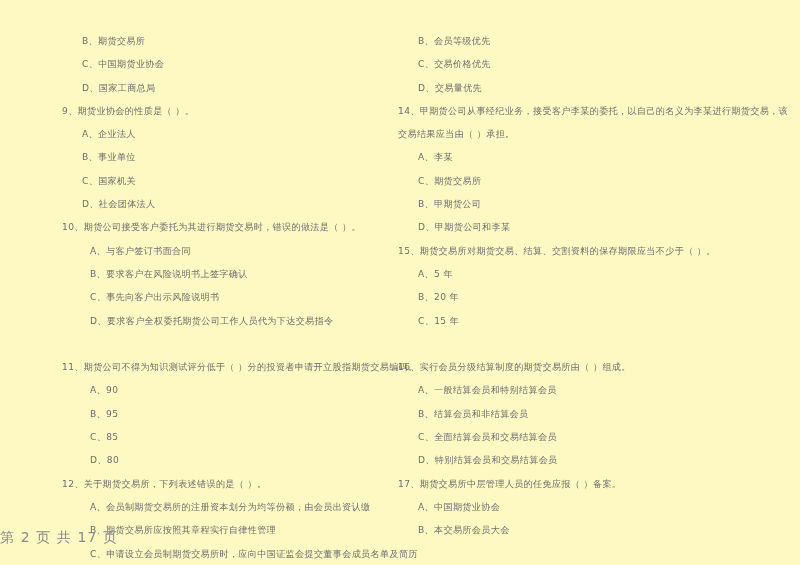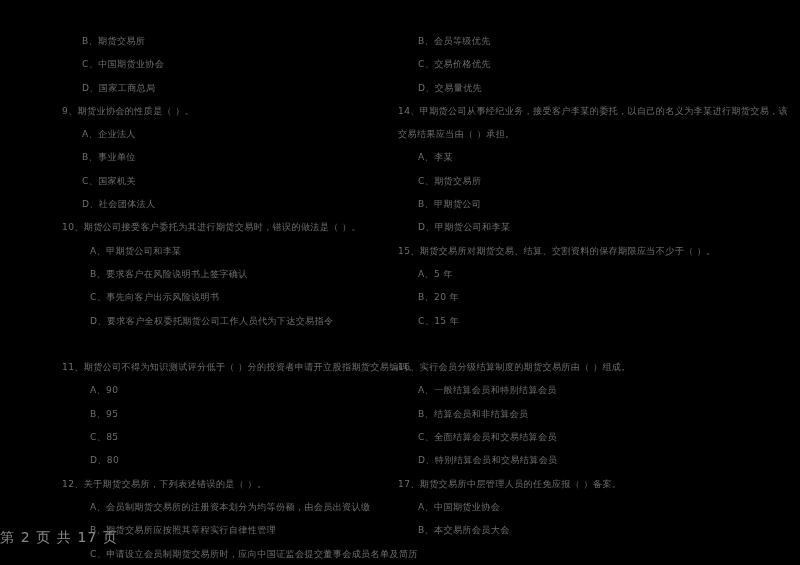--- a/index.html
+++ b/index.html
@@ -10,21 +10,21 @@
     width: 800px;
     height: 565px;
     background: #ffffff;
     font-family: "DejaVu Sans", "Liberation Sans", sans-serif;
     overflow: hidden;
   }
   #page {
     position: relative;
     width: 800px;
     height: 565px;
-    background: #000000;
+    background: #fef9c3;
   }
   .column {
     position: absolute;
     top: 30px;
     width: 330px;
   }
   #col-left  { left: 62px; }
   #col-right { left: 398px; }
 
   .qline {
@@ -61,21 +61,21 @@
   <div class="column" id="col-left">
       <div class="qline q-opt">B、期货交易所</div>
       <div class="qline q-opt">C、中国期货业协会</div>
       <div class="qline q-opt">D、国家工商总局</div>
       <div class="qline q-stem">9、期货业协会的性质是（      ）。</div>
       <div class="qline q-opt">A、企业法人</div>
       <div class="qline q-opt">B、事业单位</div>
       <div class="qline q-opt">C、国家机关</div>
       <div class="qline q-opt">D、社会团体法人</div>
       <div class="qline q-stem">10、期货公司接受客户委托为其进行期货交易时，错误的做法是（      ）。</div>
-      <div class="qline q-opt-deep">A、甲期货公司和李某</div>
+      <div class="qline q-opt-deep">A、与客户签订书面合同</div>
       <div class="qline q-opt-deep">B、要求客户在风险说明书上签字确认</div>
       <div class="qline q-opt-deep">C、事先向客户出示风险说明书</div>
       <div class="qline q-opt-deep">D、要求客户全权委托期货公司工作人员代为下达交易指令</div>
       <div class="spacer"></div>
       <div class="qline q-stem">11、期货公司不得为知识测试评分低于（      ）分的投资者申请开立股指期货交易编码。</div>
       <div class="qline q-opt-deep">A、90</div>
       <div class="qline q-opt-deep">B、95</div>
       <div class="qline q-opt-deep">C、85</div>
       <div class="qline q-opt-deep">D、80</div>
       <div class="qline q-stem">12、关于期货交易所，下列表述错误的是（      ）。</div>

